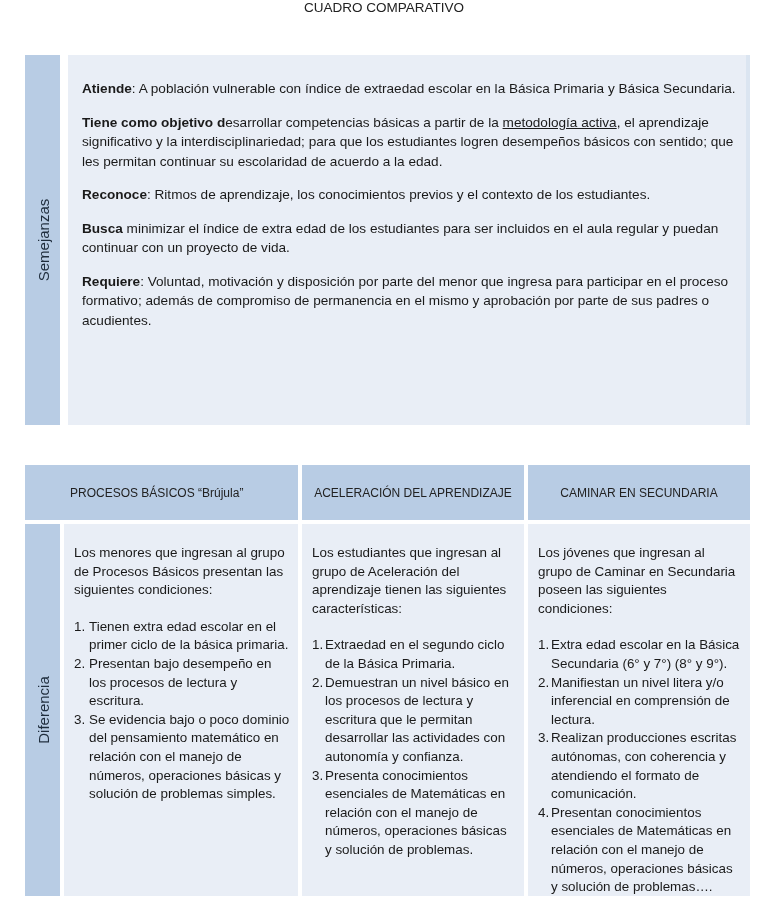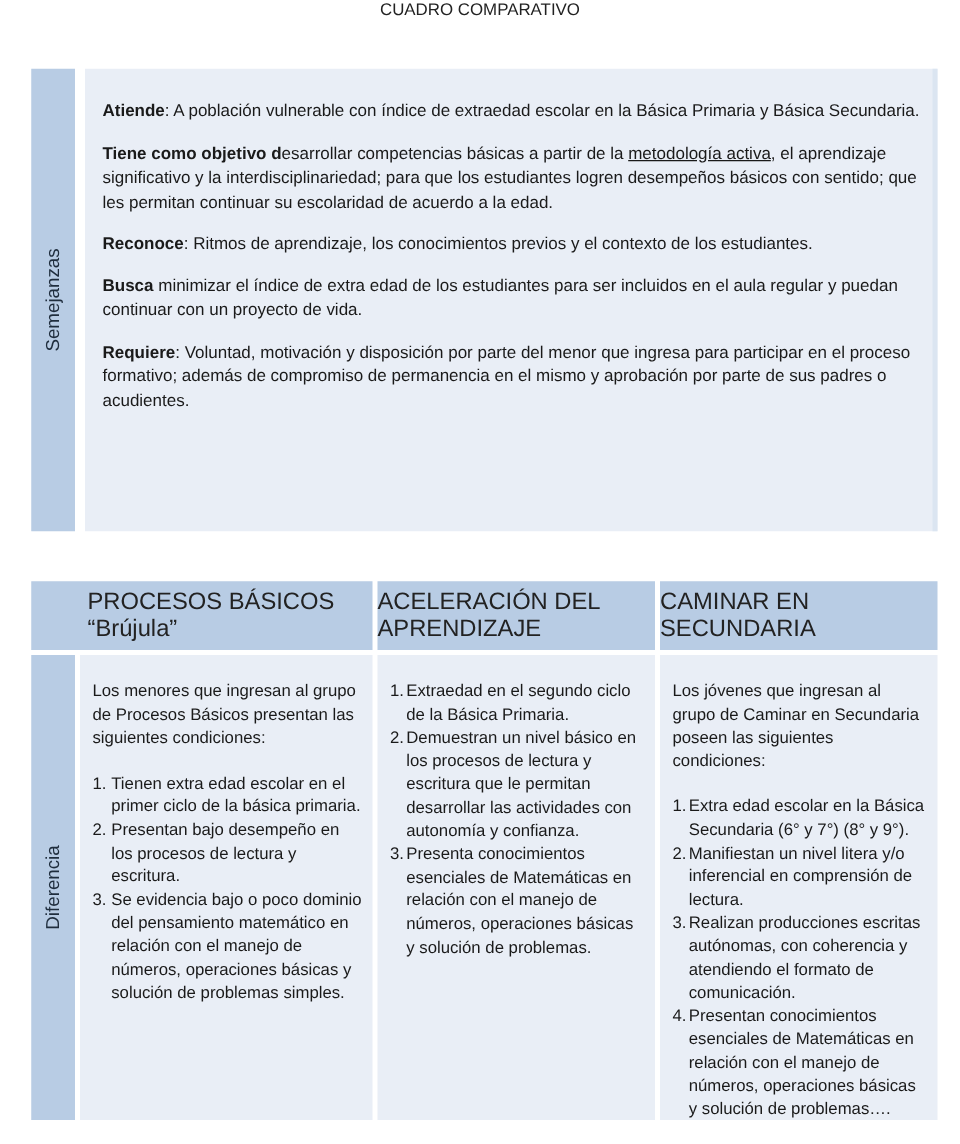--- a/index.html
+++ b/index.html
@@ -36,21 +36,21 @@
     .sem-content u { }
     .asterisk { font-size: 20px; font-weight: bold; vertical-align: -2px; }
 
     
     .dif-header {
       position: absolute; top: 465px; left: 25px; width: 725px; height: 55px;
       display: flex;
     }
     .dif-header .hcell {
       background: #b8cce4; display: flex; align-items: center;
-      font-size: 19px; color: #222;
+      font-size: 12px; color: #222;
     }
     .hcell.h1 { width: 273px; padding-left: 45px; }
     .hcell.h2 { width: 222px; margin-left: 4px; justify-content: center; }
     .hcell.h3 { flex: 1; margin-left: 4px; justify-content: center; }
 
     .dif-body {
       position: absolute; top: 524px; left: 25px; width: 725px; height: 372px;
       display: flex;
     }
     .dif-body .side-label { width: 35px; }
@@ -108,20 +108,21 @@
           <span>Presentan bajo desempeño en los procesos de lectura y escritura.</span>
         </li>
       <li>
           <span class="num">3.</span>
           <span>Se evidencia bajo o poco dominio del pensamiento matemático en relación con el manejo de números, operaciones básicas y solución de problemas simples.</span>
         </li>
     </ol>
   </div>
 
   <div class="col c2">
+    <div class="intro">Los estudiantes que ingresan al grupo de Aceleración del aprendizaje tienen las siguientes características:</div>
     <ol>
       <li>
           <span class="num">1.</span>
           <span>Extraedad en el segundo ciclo de la Básica Primaria.</span>
         </li>
       <li>
           <span class="num">2.</span>
           <span>Demuestran un nivel básico en los procesos de lectura y escritura que le permitan desarrollar las actividades con autonomía y confianza.</span>
         </li>
       <li>

